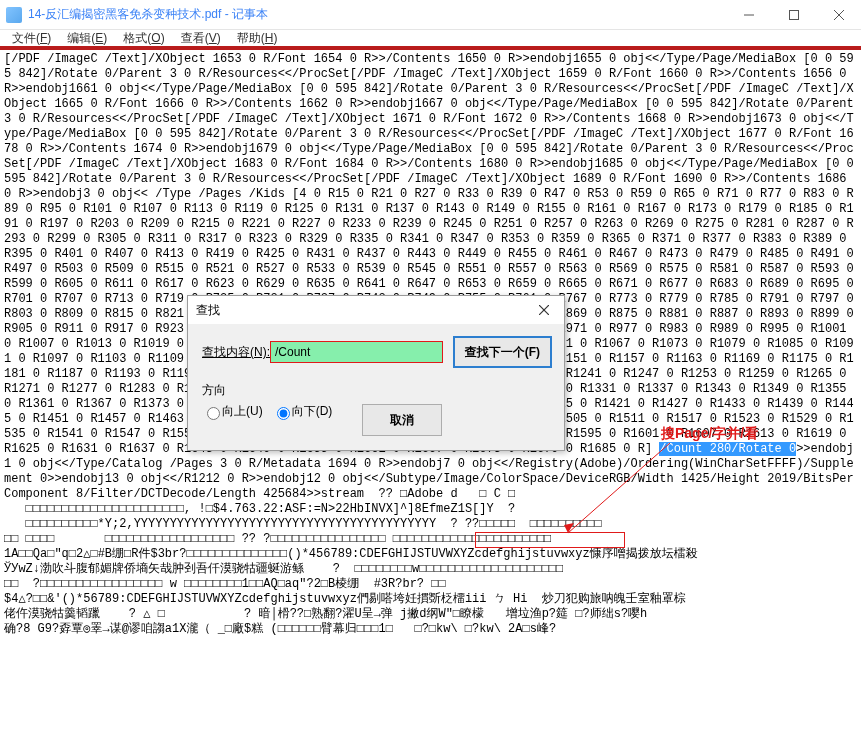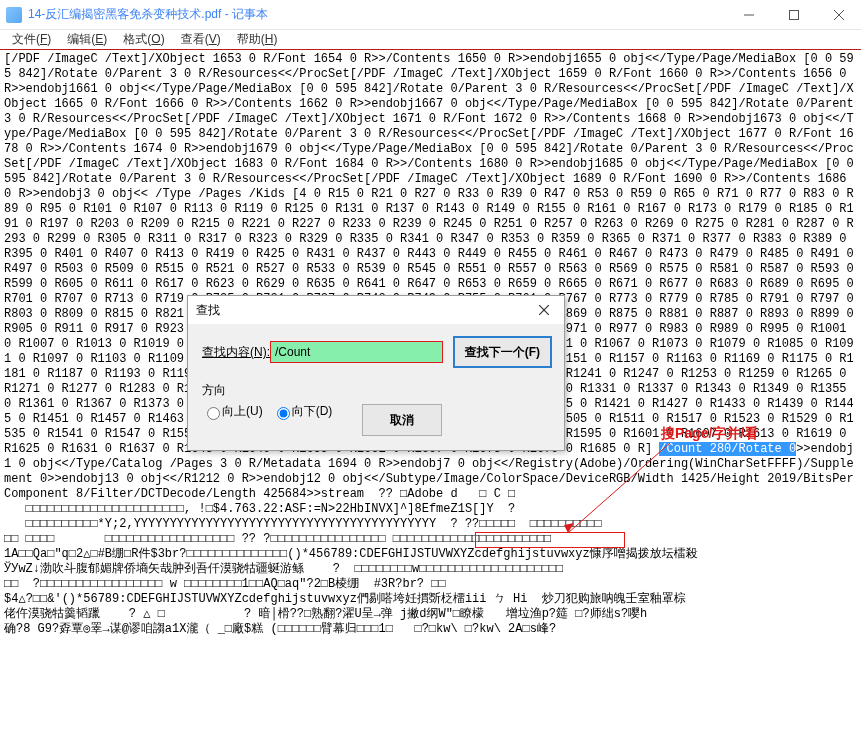--- a/index.html
+++ b/index.html
@@ -45,21 +45,21 @@
 
   
   .menubar {
     height: 20px;
     background: #fff;
     display: flex;
     align-items: center;
     padding: 0 4px;
     font-size: 12px;
     color: #333;
-    border-bottom: 1px solid #b91c1c;
+    border-bottom: 4px solid #b91c1c;
   }
   .menu-item { padding: 2px 8px; }
   .menu-item .mn-key { text-decoration: underline; }
 
   
   .content {
     position: absolute;
     left: 0; right: 0;
     top: 50px; bottom: 0;
     padding: 2px 4px;

